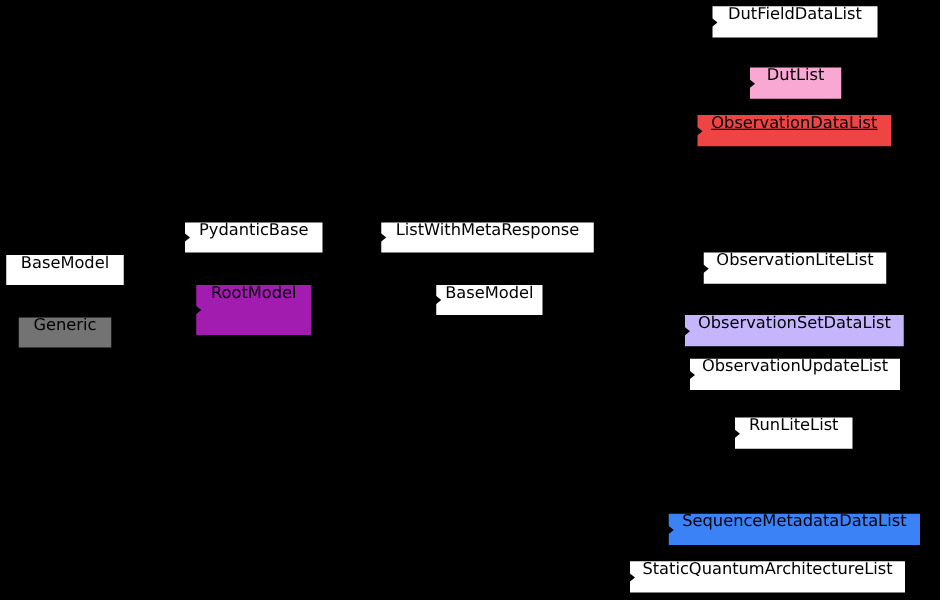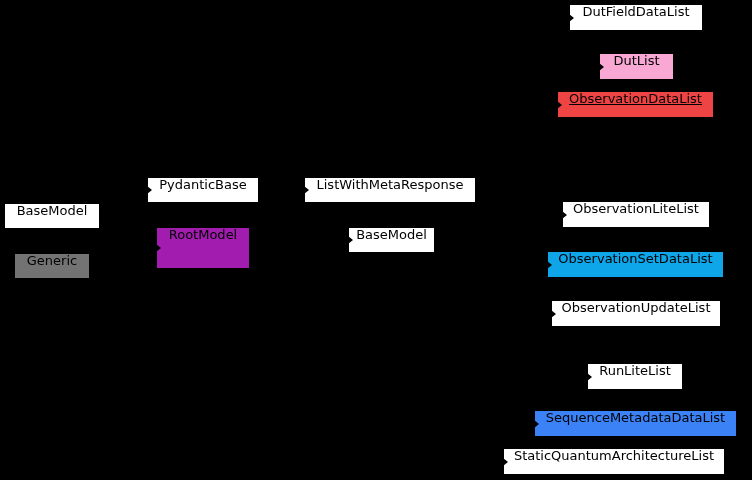--- a/index.html
+++ b/index.html
@@ -80,29 +80,29 @@
       <span class="label">DutList</span>
     </div>
     <div class="node" style="left: 558px; top: 92px; width: 155px; height: 25px; background: #ef4444; color: rgb(0, 0, 0); text-decoration: underline;">
       <span class="notch"></span>
       <span class="label">ObservationDataList</span>
     </div>
     <div class="node" style="left: 563px; top: 202px; width: 146px; height: 25px; background: rgb(255, 255, 255); color: rgb(0, 0, 0);">
       <span class="notch"></span>
       <span class="label">ObservationLiteList</span>
     </div>
-    <div class="node" style="left: 548px; top: 252px; width: 175px; height: 25px; background: #0ea5e9; color: rgb(0, 0, 0);">
+    <div class="node" style="left: 548px; top: 252px; width: 175px; height: 25px; background: #c4b5fd; color: rgb(0, 0, 0);">
       <span class="notch"></span>
       <span class="label">ObservationSetDataList</span>
     </div>
-    <div class="node" style="left: 552px; top: 301px; width: 168px; height: 25px; background: rgb(255, 255, 255); color: rgb(0, 0, 0);">
+    <div class="node" style="left: 552px; top: 287px; width: 168px; height: 25px; background: rgb(255, 255, 255); color: rgb(0, 0, 0);">
       <span class="notch"></span>
       <span class="label">ObservationUpdateList</span>
     </div>
-    <div class="node" style="left: 588px; top: 364px; width: 94px; height: 25px; background: rgb(255, 255, 255); color: rgb(0, 0, 0);">
+    <div class="node" style="left: 588px; top: 334px; width: 94px; height: 25px; background: rgb(255, 255, 255); color: rgb(0, 0, 0);">
       <span class="notch"></span>
       <span class="label">RunLiteList</span>
     </div>
     <div class="node" style="left: 535px; top: 399px; width: 201px; height: 25px; background: #3b82f6; color: rgb(0, 0, 0); margin-top: 12px;">
       <span class="notch"></span>
       <span class="label">SequenceMetadataDataList</span>
     </div>
     <div class="node" style="left: 504px; top: 449px; width: 220px; height: 25px; background: rgb(255, 255, 255); color: rgb(0, 0, 0);">
       <span class="notch"></span>
       <span class="label">StaticQuantumArchitectureList</span>

